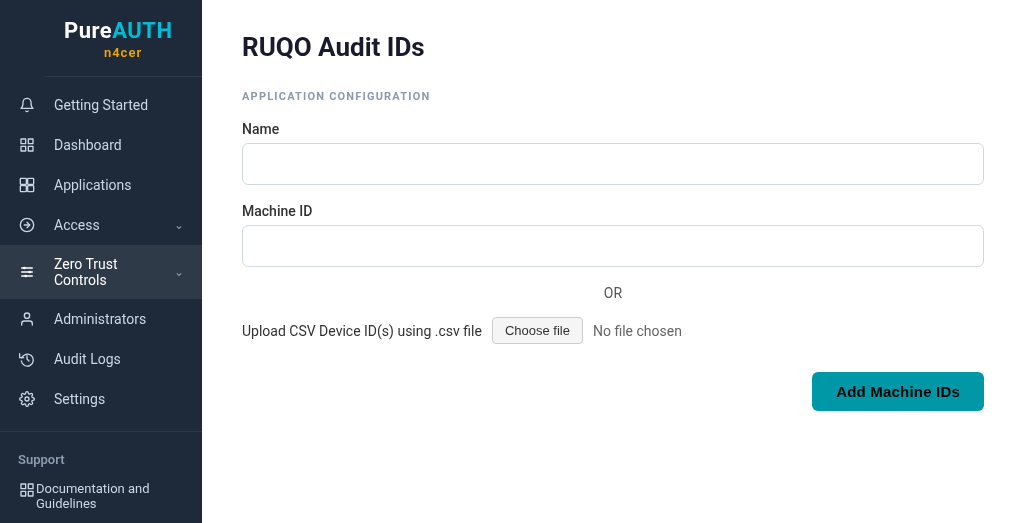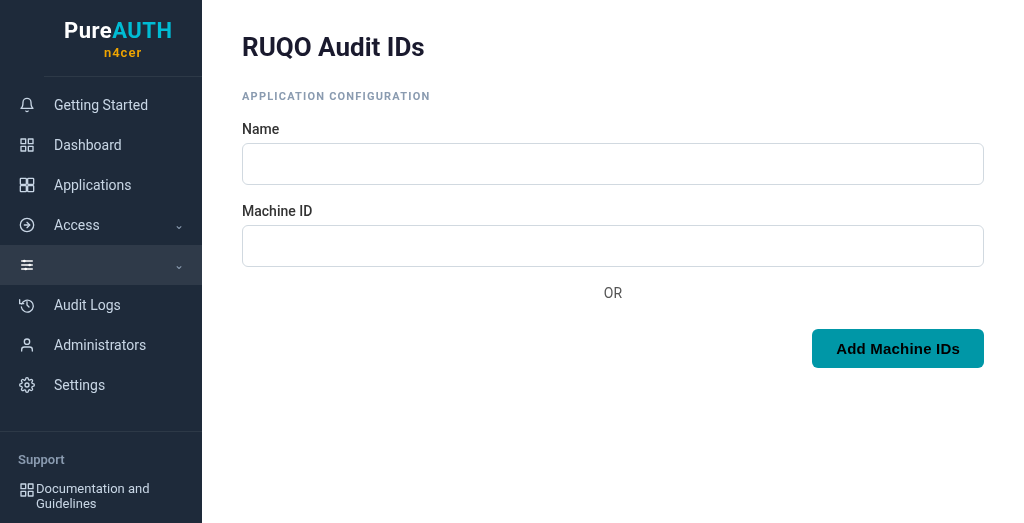--- a/index.html
+++ b/index.html
@@ -239,42 +239,43 @@
       <span class="nav-icon">
         <svg width="16" height="16" viewBox="0 0 24 24" fill="none" stroke="#fff" stroke-width="2" stroke-linecap="round" stroke-linejoin="round">
           <line x1="4" y1="6" x2="20" y2="6"></line>
           <line x1="4" y1="12" x2="20" y2="12"></line>
           <line x1="4" y1="18" x2="20" y2="18"></line>
           <circle cx="8" cy="6" r="2" fill="#fff" stroke="none"></circle>
           <circle cx="16" cy="12" r="2" fill="#fff" stroke="none"></circle>
           <circle cx="10" cy="18" r="2" fill="#fff" stroke="none"></circle>
         </svg>
       </span>
+      <span>Zero Trust Controls</span>
       <span class="nav-chevron">⌄</span>
+    </div>
+
+    <div class="nav-item">
+      <span class="nav-icon">
+        <svg width="16" height="16" viewBox="0 0 24 24" fill="none" stroke="#c8d6e5" stroke-width="2" stroke-linecap="round" stroke-linejoin="round">
+          <path d="M20 21v-2a4 4 0 0 0-4-4H8a4 4 0 0 0-4 4v2"></path>
+          <circle cx="12" cy="7" r="4"></circle>
+        </svg>
+      </span>
+      <span>Administrators</span>
     </div>
 
     <div class="nav-item">
       <span class="nav-icon">
         <svg width="16" height="16" viewBox="0 0 24 24" fill="none" stroke="#c8d6e5" stroke-width="2" stroke-linecap="round" stroke-linejoin="round">
           <polyline points="1 4 1 10 7 10"></polyline>
           <path d="M3.51 15a9 9 0 1 0 .49-4.55"></path>
           <polyline points="12 7 12 12 15 15"></polyline>
         </svg>
       </span>
       <span>Audit Logs</span>
-    </div>
-
-    <div class="nav-item">
-      <span class="nav-icon">
-        <svg width="16" height="16" viewBox="0 0 24 24" fill="none" stroke="#c8d6e5" stroke-width="2" stroke-linecap="round" stroke-linejoin="round">
-          <path d="M20 21v-2a4 4 0 0 0-4-4H8a4 4 0 0 0-4 4v2"></path>
-          <circle cx="12" cy="7" r="4"></circle>
-        </svg>
-      </span>
-      <span>Administrators</span>
     </div>
 
     <div class="nav-item">
       <span class="nav-icon">
         <svg width="16" height="16" viewBox="0 0 24 24" fill="none" stroke="#c8d6e5" stroke-width="2" stroke-linecap="round" stroke-linejoin="round">
           <circle cx="12" cy="12" r="3"></circle>
           <path d="M19.4 15a1.65 1.65 0 0 0 .33 1.82l.06.06a2 2 0 0 1-2.83 2.83l-.06-.06a1.65 1.65 0 0 0-1.82-.33 1.65 1.65 0 0 0-1 1.51V21a2 2 0 0 1-4 0v-.09A1.65 1.65 0 0 0 9 19.4a1.65 1.65 0 0 0-1.82.33l-.06.06a2 2 0 0 1-2.83-2.83l.06-.06A1.65 1.65 0 0 0 4.68 15a1.65 1.65 0 0 0-1.51-1H3a2 2 0 0 1 0-4h.09A1.65 1.65 0 0 0 4.6 9a1.65 1.65 0 0 0-.33-1.82l-.06-.06a2 2 0 0 1 2.83-2.83l.06.06A1.65 1.65 0 0 0 9 4.68a1.65 1.65 0 0 0 1-1.51V3a2 2 0 0 1 4 0v.09a1.65 1.65 0 0 0 1 1.51 1.65 1.65 0 0 0 1.82-.33l.06-.06a2 2 0 0 1 2.83 2.83l-.06.06A1.65 1.65 0 0 0 19.4 9a1.65 1.65 0 0 0 1.51 1H21a2 2 0 0 1 0 4h-.09a1.65 1.65 0 0 0-1.51 1z"></path>
         </svg>
       </span>
       <span>Settings</span>
@@ -306,17 +307,22 @@
     <input class="form-input" type="text" placeholder="" style="">
   </div>
 
   <div class="form-group">
     <label class="form-label">Machine ID</label>
     <input class="form-input" type="text" placeholder="" style="">
   </div>
 
   <div class="or-divider">OR</div>
 
+  <div class="upload-row">
+    <span>Upload CSV Device ID(s) using .csv file</span>
+    <button class="choose-file-btn">Choose file</button>
+    <span class="no-file-text">No file chosen</span>
+  </div>
 
   <div class="action-row">
     <button class="add-btn">Add Machine IDs</button>
   </div>
 </main>
 
 </body></html>

